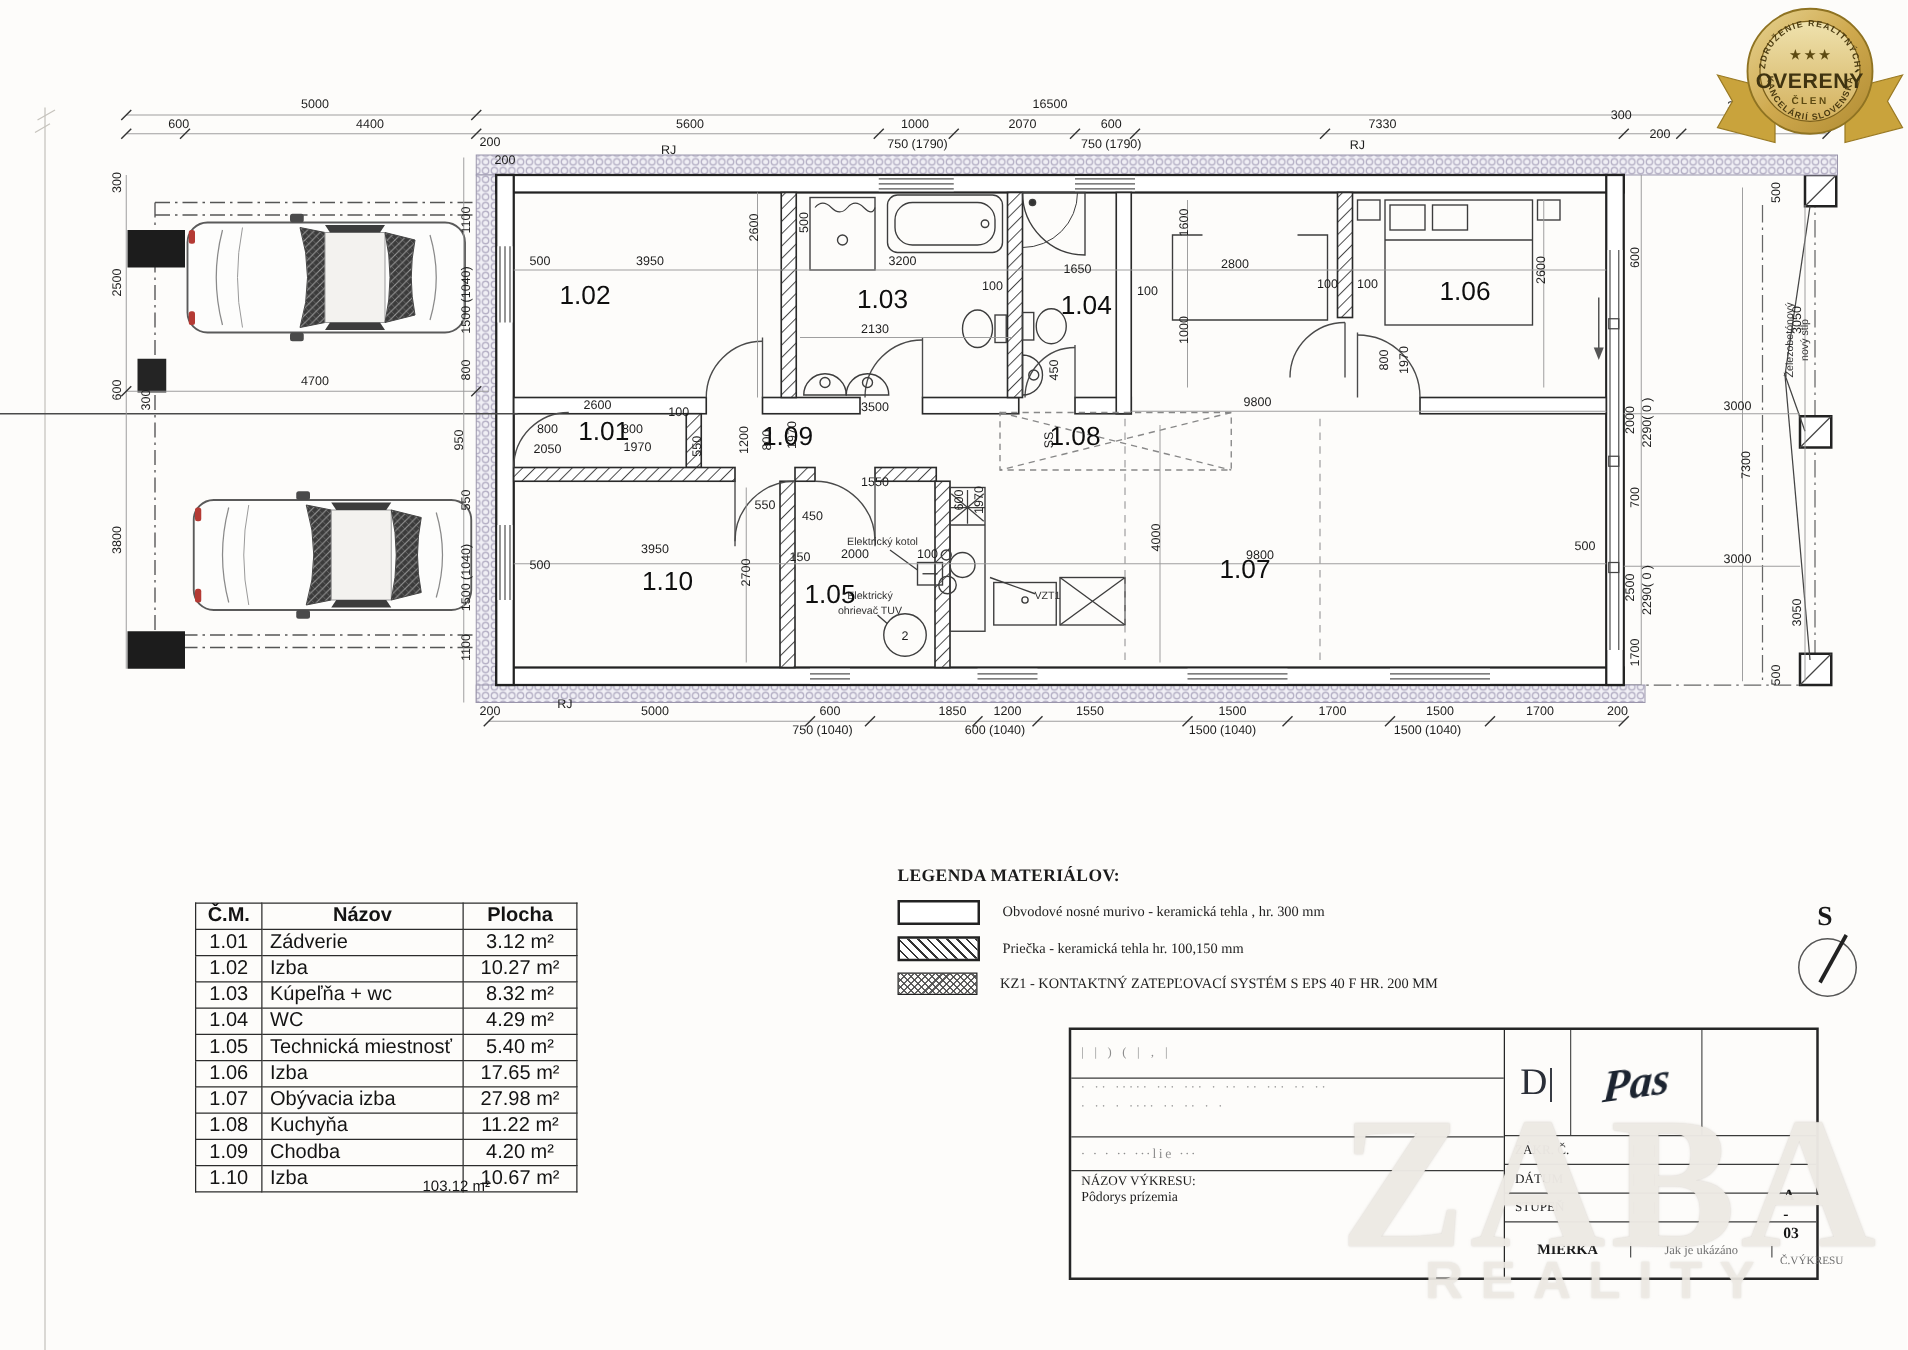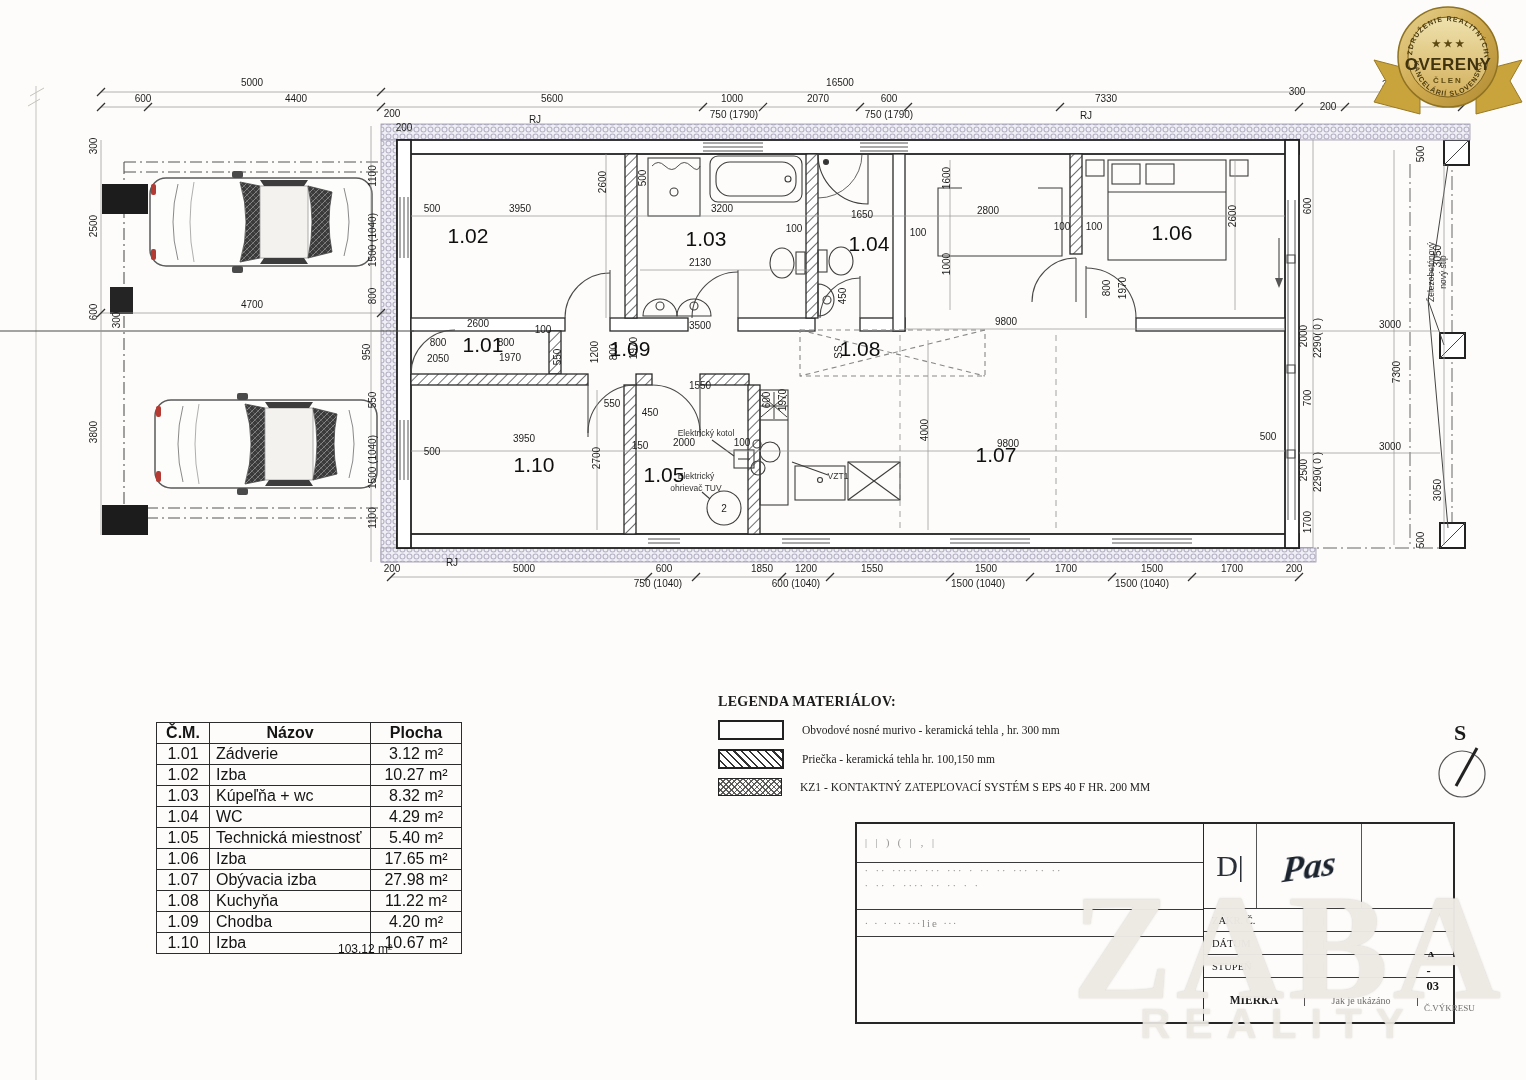--- a/index.html
+++ b/index.html
@@ -628,20 +628,24 @@
 </div>
 
 <div class="tblock">
   <div class="tb-left">
     <div class="tb-row smudge" style="height:34px;line-height:34px;">|  |   )  (  |  ‚  |</div>
     <div class="tb-row" style="height:46px;">
       <div class="smudge">∙ ∙∙ ∙∙∙∙∙ ∙∙∙ ∙∙∙ ∙ ∙∙ ∙∙  ∙∙∙  ∙∙  ∙∙</div>
       <div class="smudge">∙ ∙∙ ∙ ∙∙∙∙ ∙∙ ∙∙ ∙ ∙</div>
     </div>
     <div class="tb-row smudge big" style="height:22px;line-height:22px;">∙   ∙   ∙  ∙∙ ∙∙∙lie   ∙∙∙</div>
+    <div class="tb-row nazov-row" style="height:32px;">
+      <div>NÁZOV VÝKRESU:</div>
+      <div class="nm">Pôdorys prízemia</div>
+    </div>
   </div>
   <div class="tb-right">
     <div class="sig-area">
       <div class="sig-c1">D|</div>
       <div class="sig-c2">
             <span class="sig-scribble">Pas</span>
           </div>
       <div class="sig-c3"></div>
     </div>
     <div class="fld-row">

